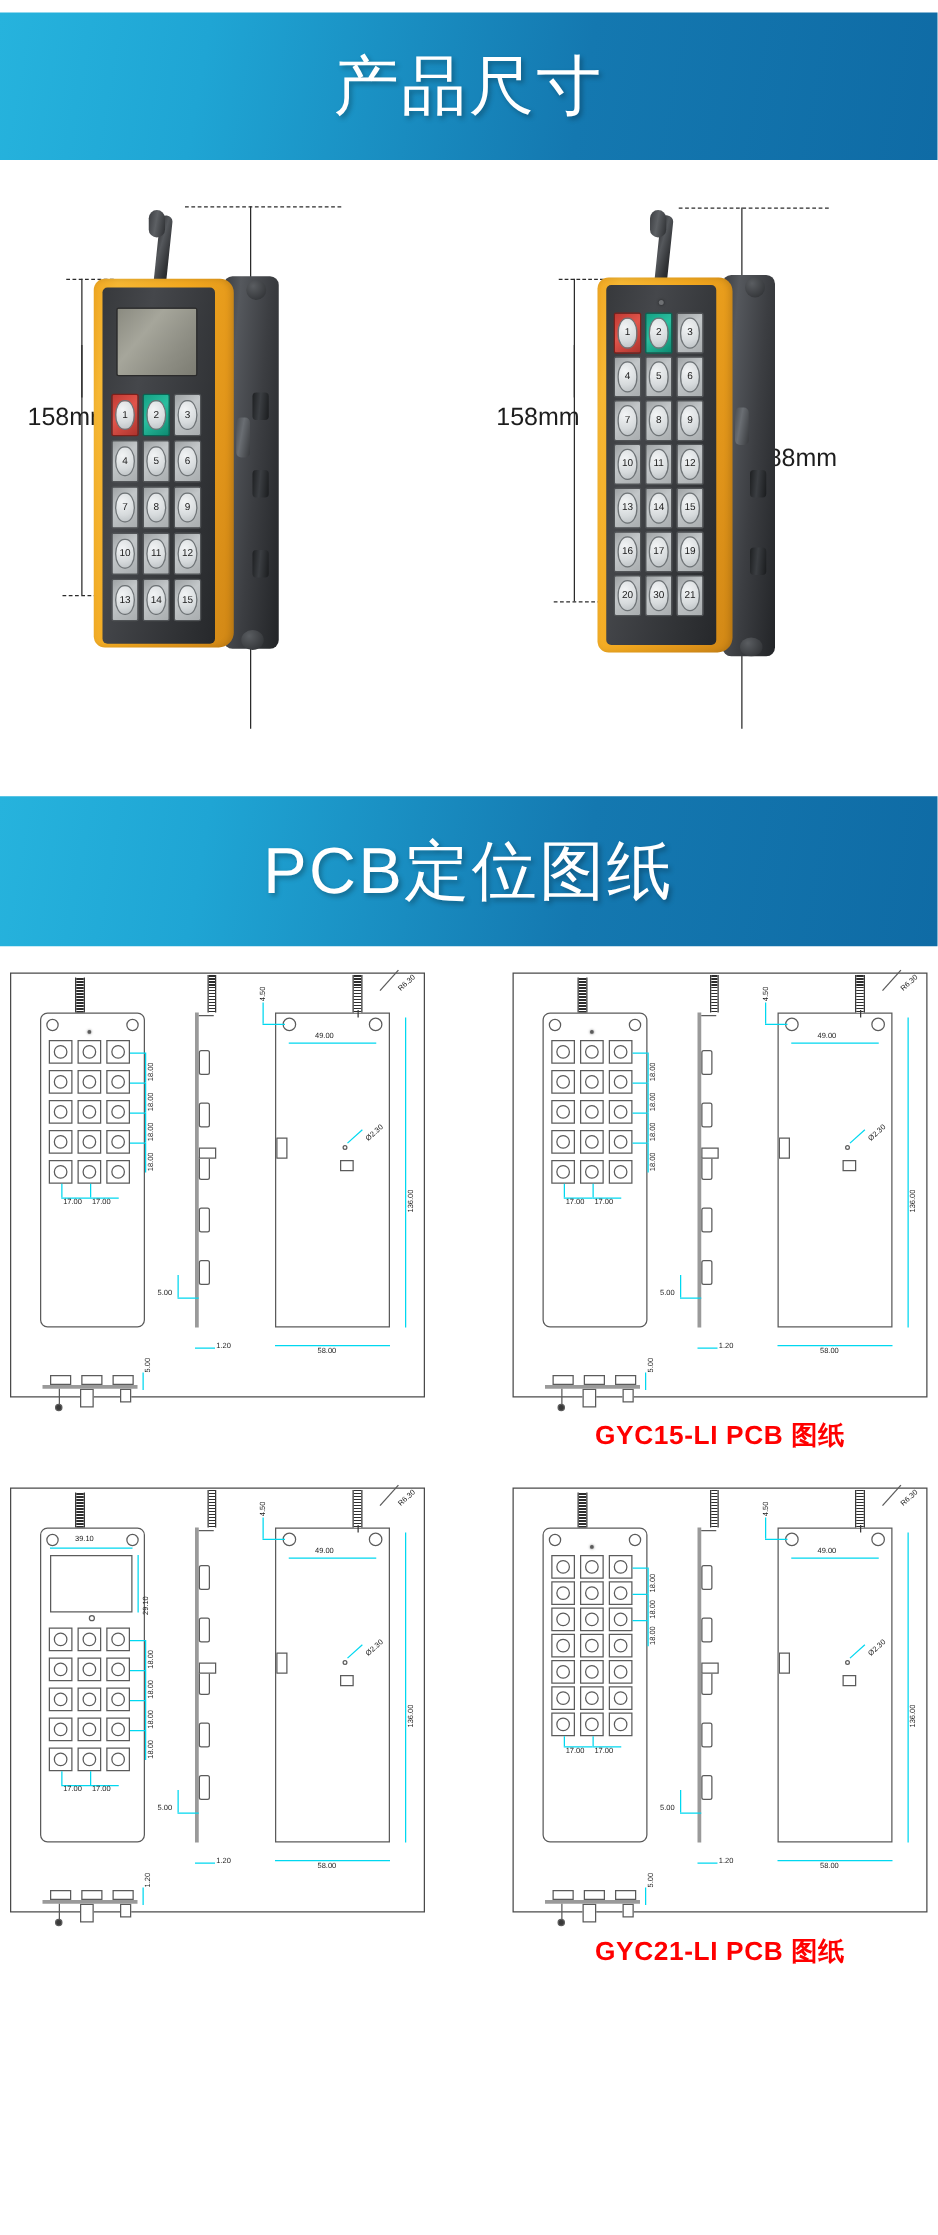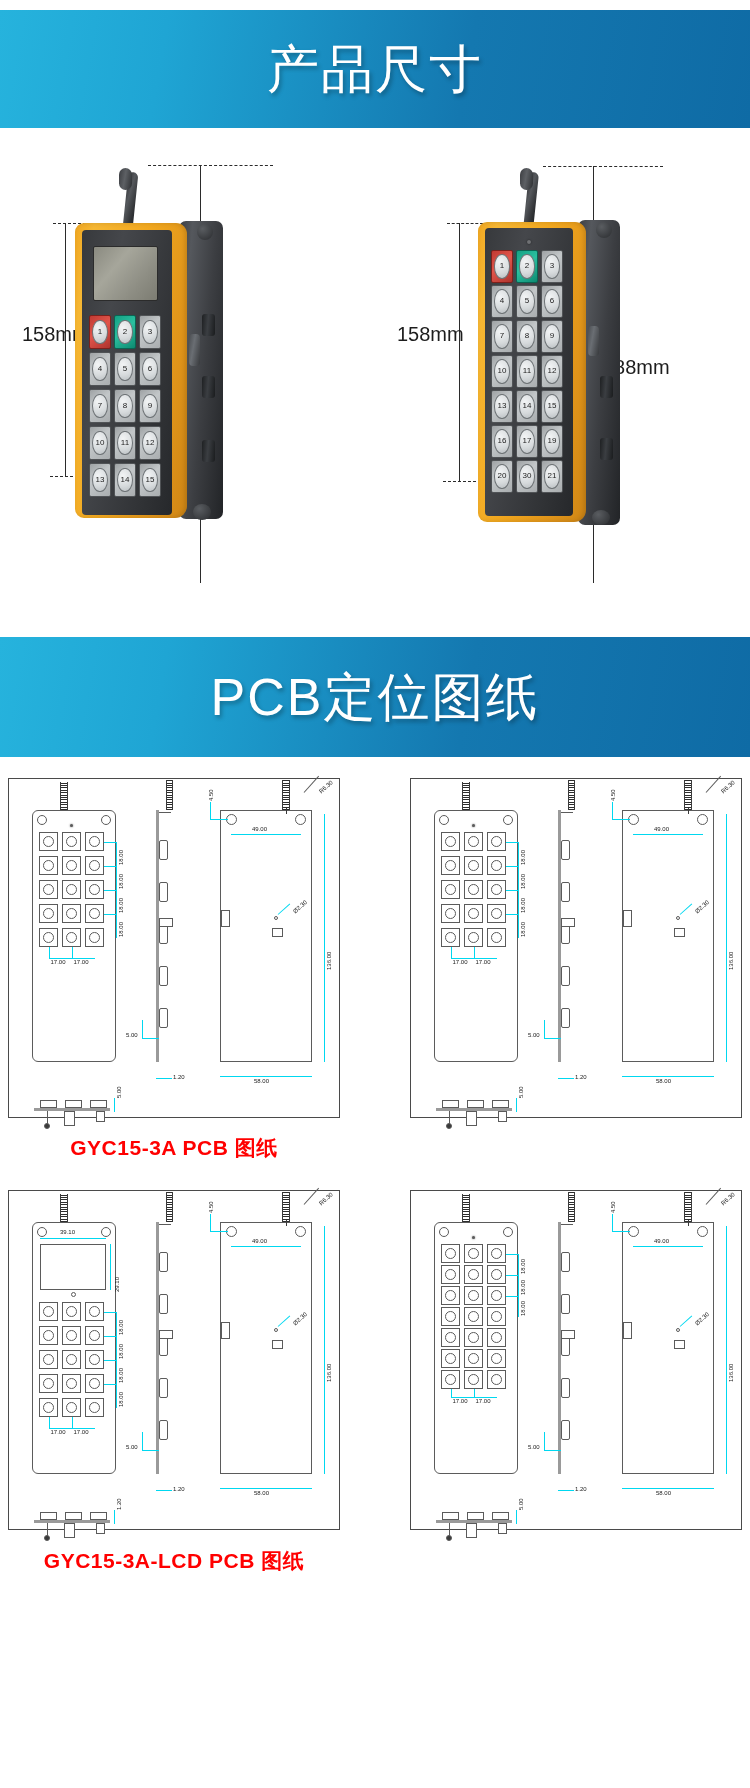--- a/index.html
+++ b/index.html
@@ -837,15 +837,15 @@
       <div class="cad-rect" style="left:57px; top:322px; width:17px; height:8px;"></div>
       <div class="cad-rect" style="left:82px; top:322px; width:17px; height:8px;"></div>
       <div class="cad-rect" style="left:56px; top:333px; width:11px; height:15px;"></div>
       <div class="cad-rect" style="left:88px; top:333px; width:9px; height:11px;"></div>
       <div class="cad-line" style="left:39px; top:333px; width:1px; height:14px; background:#5b5b5b;"></div>
       <div class="pcb-hole" style="left:36px; top:345px; width:6px; height:6px; background:#3a3a3a;"></div>
       <div class="dim-cy" style="left:106px; top:320px; width:1px; height:14px;"></div>
       <span class="dim-txt v" style="left:108px; top:320px;">5.00</span>
     </div>
 
-  <div class="pcb-caption" style="left:8px;   top:362px;">GYC15-3A PCB 图纸</div>
-  <div class="pcb-caption" style="left:8px;   top:775px;">GYC15-3A-LCD PCB 图纸</div>
+  <div class="pcb-caption" style="left:410px; top:362px;">GYC15-LI PCB 图纸</div>
+  <div class="pcb-caption" style="left:410px; top:775px;">GYC21-LI PCB 图纸</div>
 </div>
 
 </body></html>

